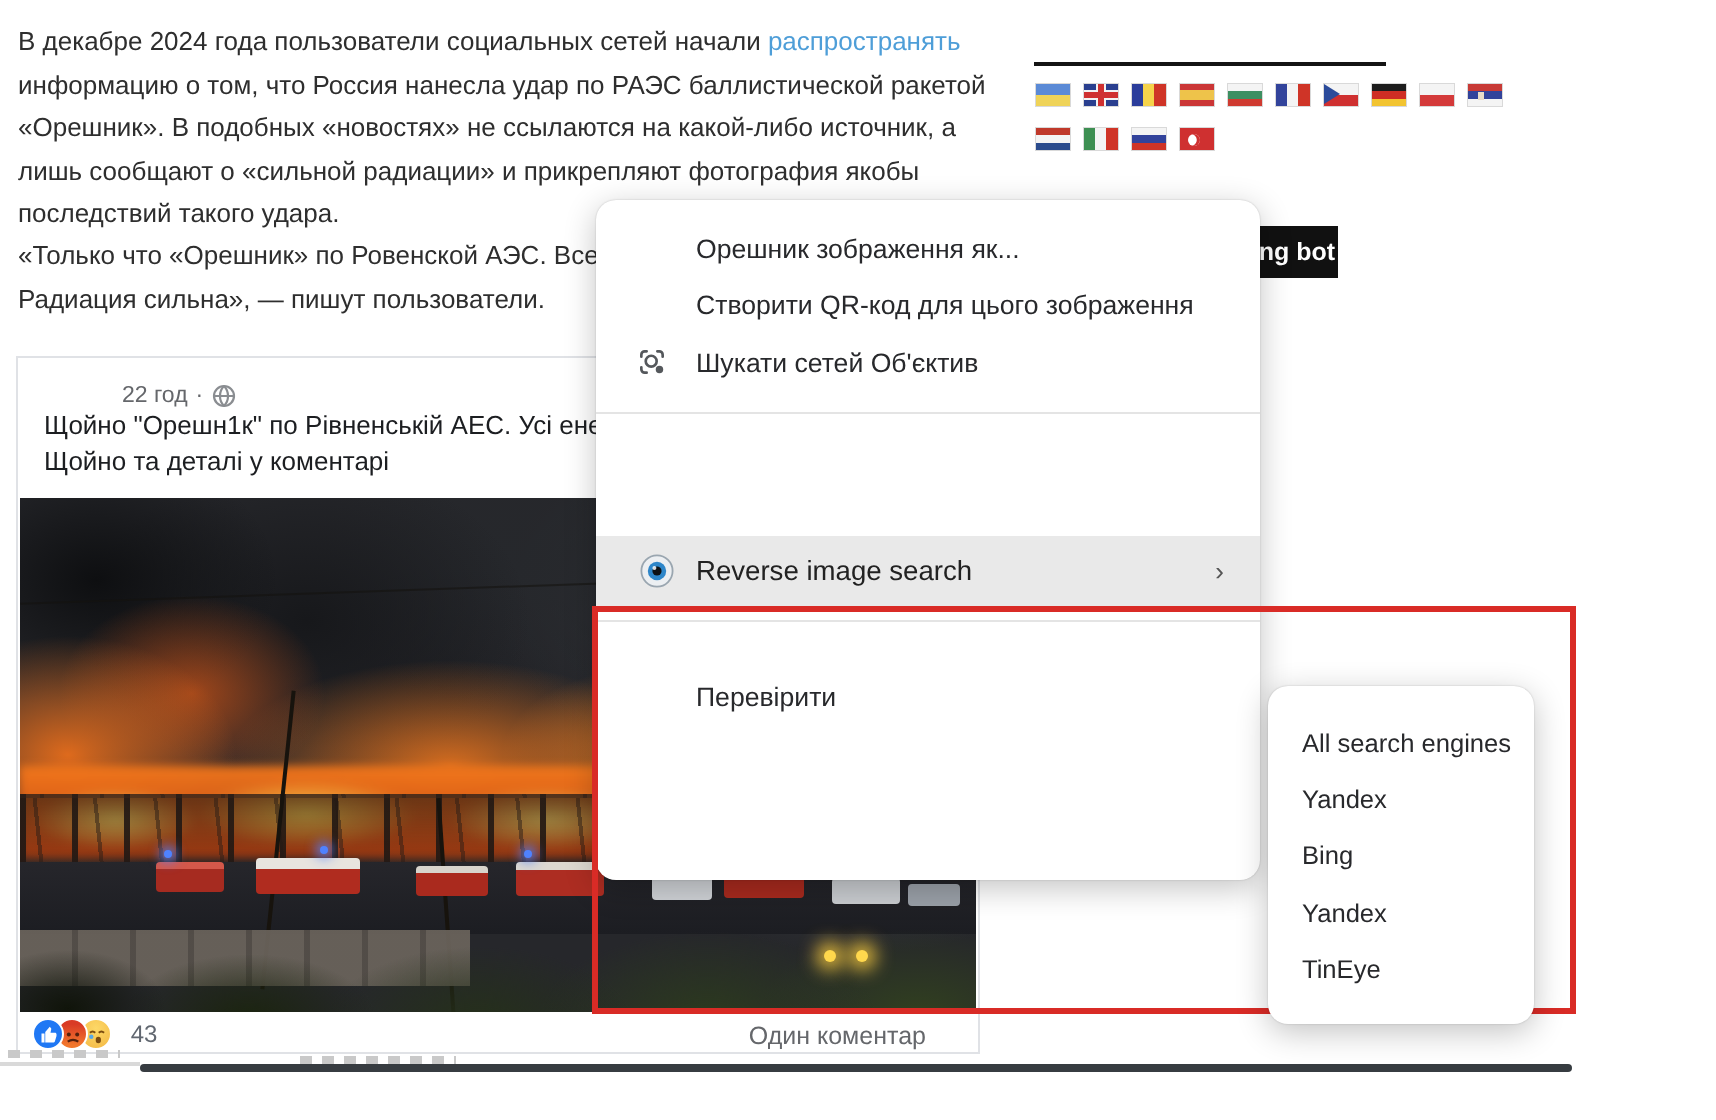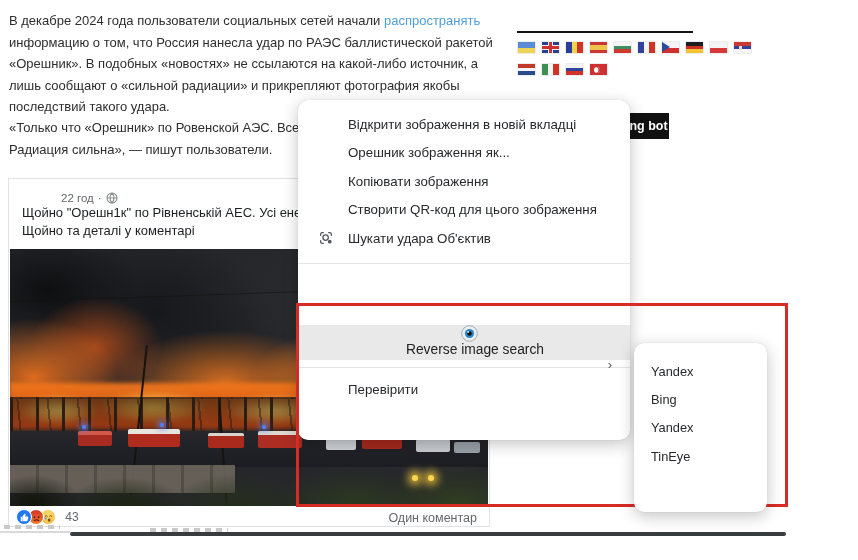--- a/index.html
+++ b/index.html
@@ -89,21 +89,21 @@
   .trees{position:absolute;left:0;right:0;bottom:0;height:32%;background:
     radial-gradient(ellipse 70px 42px at 5% 98%, #10140a, transparent 70%),
     radial-gradient(ellipse 90px 46px at 24% 104%, #1b240f, transparent 70%),
     radial-gradient(ellipse 110px 56px at 48% 108%, #25301a, transparent 70%),
     radial-gradient(ellipse 120px 62px at 72% 104%, #2c3a1e, transparent 70%),
     radial-gradient(ellipse 115px 62px at 94% 102%, #31401f, transparent 70%);}
   .pole{position:absolute;width:2px;background:#17130d;}
   .wire{position:absolute;left:0;top:44px;width:100%;height:1px;background:rgba(20,18,14,.55);transform:rotate(-2deg);}
   .lamp{position:absolute;width:6px;height:6px;border-radius:50%;background:#ffd84d;
         box-shadow:0 0 9px 4px rgba(255,208,64,.85);}
-  .post-footer{position:absolute;left:7px;right:8px;top:330px;height:18px;font-size:12px;color:#616770;}
+  .post-footer{position:absolute;left:7px;right:22px;top:330px;height:18px;font-size:12px;color:#616770;}
   .reactions{display:inline-flex;align-items:center;vertical-align:middle;}
   .r{width:16px;height:16px;border-radius:50%;border:1.5px solid #fff;box-sizing:border-box;
      display:inline-flex;align-items:center;justify-content:center;position:relative;}
   .r+.r{margin-left:-4px;}
   .r-like{background:#2078f4;z-index:3;}
   .r-angry{background:linear-gradient(180deg,#d93b26 15%,#f2772c 90%);z-index:2;}
   .r-sad{background:radial-gradient(circle at 50% 30%, #fdd867, #f3b844);z-index:1;}
   .rcount{margin-left:6px;vertical-align:middle;}
   .ccount{position:absolute;right:4px;top:2px;font-size:12.5px;color:#65676b;cursor:pointer;}
 
@@ -114,25 +114,25 @@
 
   
   .ctx{position:absolute;left:298px;top:100px;width:332px;height:340px;background:#fff;border-radius:10px;
        box-shadow:0 4px 16px rgba(0,0,0,.24), 0 0 1px rgba(0,0,0,.2);z-index:10;box-sizing:border-box;padding-top:10px;}
   .ctx-item{height:28.5px;display:flex;align-items:center;padding-left:50px;font-size:13.3px;color:#28292c;cursor:pointer;}
   .ctx-item.with-icon{padding-left:20px;}
   .ctx-item .mi{width:16px;height:16px;margin-right:14px;display:inline-flex;}
   .sep{height:1px;background:#e4e4e4;margin-top:10px;}
   .gap{height:61px;}
   .ctx-row{display:flex;align-items:center;cursor:pointer;}
-  .row-reverse{height:35px;background:#e9e9e9;padding-left:22px;font-size:13.8px;color:#222;flex-direction:column;}
+  .row-reverse{height:35px;background:#e9e9e9;padding-left:22px;font-size:13.8px;color:#222;}
   .row-reverse .eye{width:17px;height:17px;margin-right:11px;display:inline-flex;}
   .chev{margin-left:auto;margin-right:18px;font-size:13px;color:#555;}
   .sep2{margin-top:7px;}
-  .row-inspect{height:30px;margin-top:7px;padding-left:50px;font-size:13.3px;color:#28292c;}
+  .row-inspect{height:30px;margin-top:23px;padding-left:50px;font-size:13.3px;color:#28292c;}
 
   
   .red-rect{position:absolute;left:296px;top:303px;width:486px;height:198px;border:3px solid #d92b26;z-index:20;pointer-events:none;}
 
   
   .submenu{position:absolute;left:634px;top:343px;width:133px;height:169px;background:#fff;border-radius:10px;
        box-shadow:0 4px 16px rgba(0,0,0,.24), 0 0 1px rgba(0,0,0,.2);z-index:30;box-sizing:border-box;padding-top:14px;}
   .sub-item{height:28.4px;display:flex;align-items:center;padding-left:17px;font-size:12.8px;color:#28292c;cursor:pointer;}
 </style>
 </head>
@@ -242,40 +242,34 @@
   </div>
 
   <div class="smudge" style="left:4px;top:525px;width:56px;"></div>
   <div class="smudge" style="left:150px;top:528px;width:78px;"></div>
   <div class="scroll-light"></div>
   <div class="scroll-dark"></div>
 
   <div class="ctx">
     <div id="ctx-items">
         <div class="ctx-item">
-          <span>Відкрити зображення в новій вкладці</span>
-        </div>
-        <div class="ctx-item">
           <span>Орешник зображення як...</span>
-        </div>
-        <div class="ctx-item">
-          <span>Копіювати зображення</span>
         </div>
         <div class="ctx-item">
           <span>Створити QR-код для цього зображення</span>
         </div>
         <div class="ctx-item with-icon">
           <span class="mi">
             <svg width="16" height="16" viewBox="0 0 24 24">
               <path d="M8 4H6.5A2.5 2.5 0 0 0 4 6.5V8 M16 4h1.5A2.5 2.5 0 0 1 20 6.5V8 M8 20H6.5A2.5 2.5 0 0 1 4 17.5V16" fill="none" stroke="#55585c" stroke-width="2" stroke-linecap="round"></path>
               <circle cx="11.4" cy="11.4" r="4.1" fill="none" stroke="#55585c" stroke-width="2"></circle>
               <circle cx="17.6" cy="17.6" r="2.8" fill="#55585c"></circle>
             </svg>
           </span>
-          <span>Шукати удара Об'єктив</span>
+          <span>Шукати сетей Об'єктив</span>
         </div>
       </div>
     <div class="sep"></div>
     <div class="gap"></div>
     <div class="ctx-row row-reverse">
       <span class="eye">
         <svg width="17" height="17" viewBox="0 0 17 17">
           <circle cx="8.5" cy="8.5" r="7.8" fill="#eceff2" stroke="#9aa6b0" stroke-width="0.9"></circle>
           <circle cx="8.5" cy="8.5" r="4.6" fill="#2e86c9"></circle>
           <circle cx="8.5" cy="8.5" r="2.3" fill="#0e1114"></circle>
@@ -288,20 +282,23 @@
     <div class="sep sep2"></div>
     <div class="ctx-row row-inspect">
       <span>Перевірити</span>
     </div>
   </div>
 
   <div class="red-rect"></div>
 
   <div class="submenu" id="submenu">
       <div class="sub-item">
+        <span>All search engines</span>
+      </div>
+      <div class="sub-item">
         <span>Yandex</span>
       </div>
       <div class="sub-item">
         <span>Bing</span>
       </div>
       <div class="sub-item">
         <span>Yandex</span>
       </div>
       <div class="sub-item">
         <span>TinEye</span>

